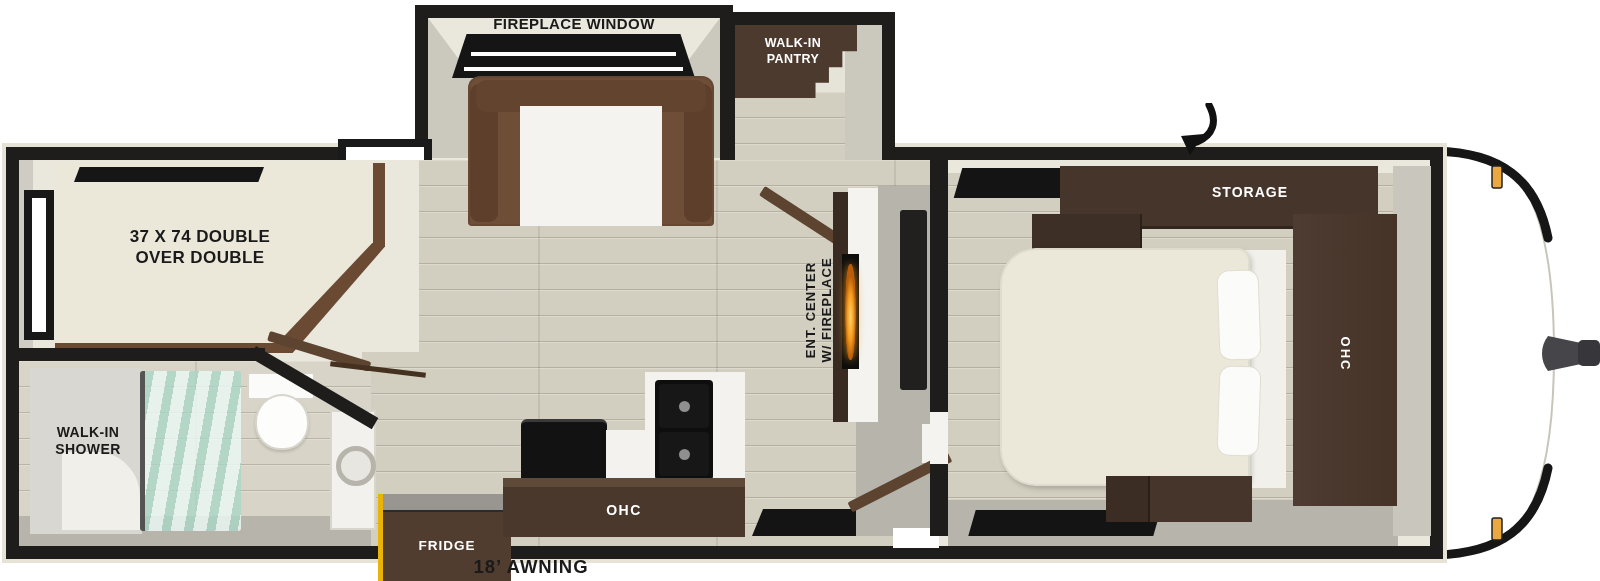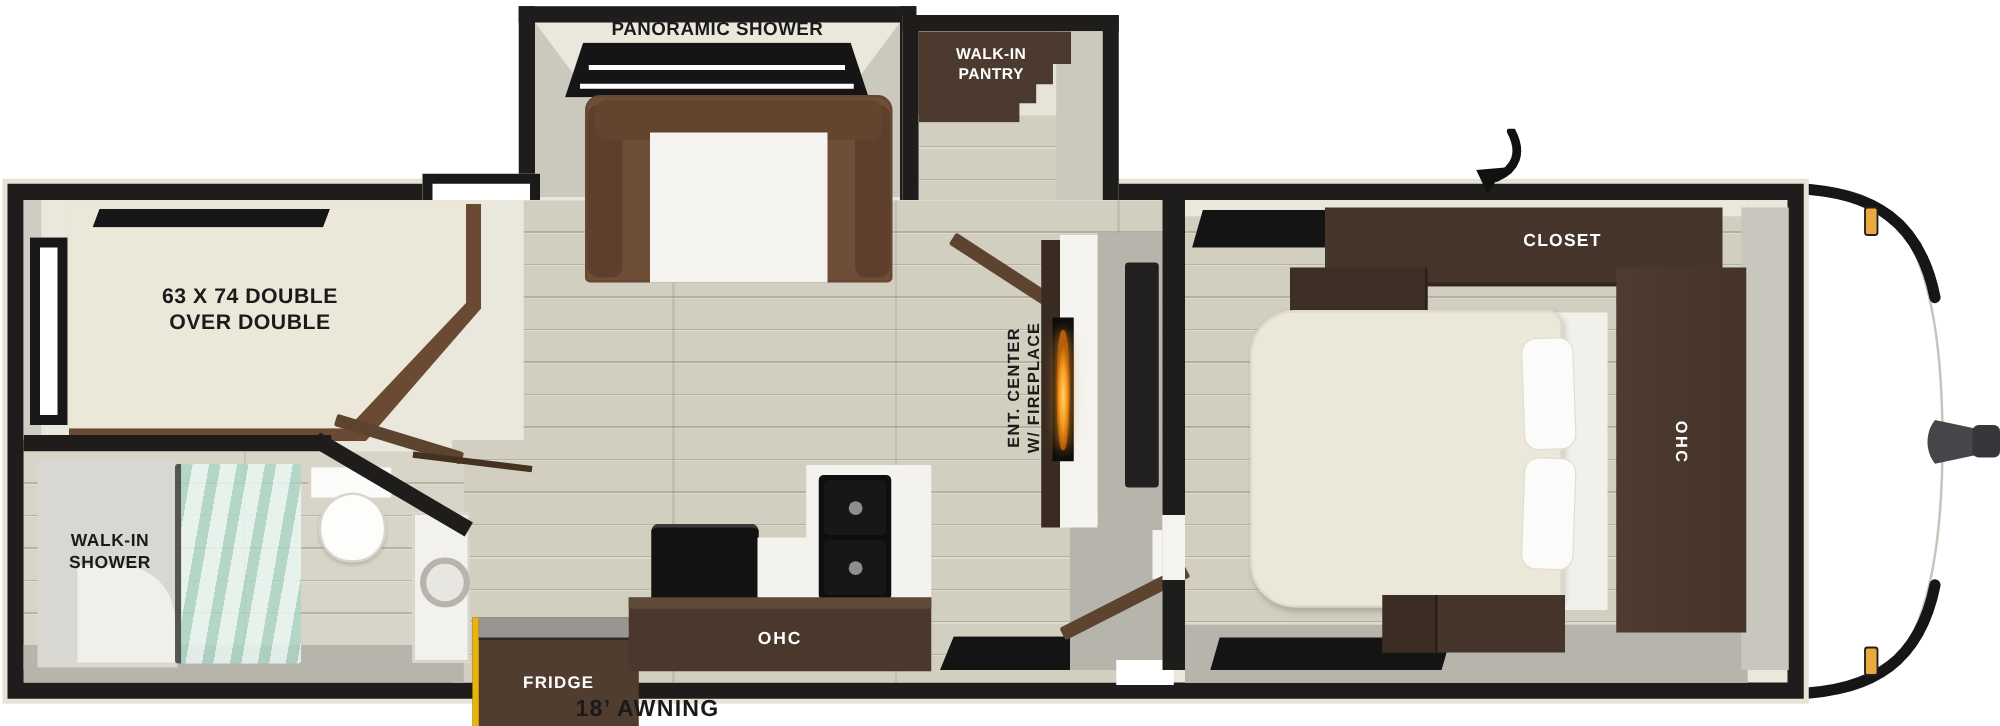--- a/index.html
+++ b/index.html
@@ -38,21 +38,21 @@
     <path d="M120,196 L172,207 L172,220 L120,231 C112,221 112,206 120,196 Z" fill="#45454a"></path>
     <rect x="150" y="200" width="22" height="26" rx="5" fill="#36363b"></rect>
   </svg>
 
   <div class="abs" style="left:6px;top:147px;width:1411px;height:386px;border:13px solid var(--wall);
               background:var(--interior);box-shadow:0 0 0 4px #e6e2d6;"></div>
 
   <div class="abs" style="left:415px;top:5px;width:292px;height:155px;border:13px solid var(--wall);border-bottom:none;background:var(--interior);"></div>
   <div class="abs" style="left:428px;top:18px;width:44px;height:140px;background:#cbc8be;clip-path:polygon(0 0,100% 42%,100% 100%,0 100%);"></div>
   <div class="abs" style="left:676px;top:18px;width:44px;height:140px;background:#cbc8be;clip-path:polygon(100% 0,0 42%,0 100%,100% 100%);"></div>
-  <div class="lbl" style="left:433px;top:15px;width:282px;font-size:15px;">PANORAMIC SHOWER</div>
+  <div class="lbl" style="left:433px;top:15px;width:282px;font-size:15px;">FIREPLACE WINDOW</div>
   <div class="abs" style="left:452px;top:34px;width:243px;height:44px;background:#151515;clip-path:polygon(6% 0,94% 0,100% 100%,0 100%);">
     <div class="abs" style="left:8%;top:42%;width:84%;height:4px;background:#fff;"></div>
     <div class="abs" style="left:5%;top:74%;width:90%;height:4px;background:#fff;"></div>
   </div>
 
   <div class="abs" style="left:722px;top:12px;width:147px;height:135px;border:13px solid var(--wall);border-bottom:none;background:#e6e3d8;"></div>
   <div class="abs plank" style="left:735px;top:92px;width:112px;height:68px;"></div>
   <div class="abs" style="left:845px;top:25px;width:37px;height:135px;background:#cbc8be;"></div>
   <div class="abs" style="left:735px;top:25px;width:122px;height:73px;background:#4c3a2e;
               clip-path:polygon(0 0,100% 0,100% 36%,88% 36%,88% 58%,77% 58%,77% 79%,66% 79%,66% 100%,0 100%);"></div>
@@ -68,21 +68,21 @@
   <div class="abs" style="left:1393px;top:166px;width:38px;height:370px;background:#c9c6be;"></div>
 
   <div class="abs cream" style="left:19px;top:160px;width:400px;height:192px;"></div>
   <div class="abs" style="left:19px;top:160px;width:14px;height:192px;background:#cfccc4;"></div>
   <div class="abs" style="left:24px;top:190px;width:14px;height:134px;background:#fff;border:8px solid #181818;"></div>
   <div class="abs" style="left:55px;top:163px;width:330px;height:190px;background:#6b4a33;
               clip-path:polygon(0 0,100% 0,100% 44%,72% 100%,0 100%);"></div>
   <div class="abs" style="left:55px;top:163px;width:318px;height:180px;background:var(--mattress);
               clip-path:polygon(0 0,100% 0,100% 44%,70% 100%,0 100%);"></div>
   <div class="abs" style="left:74px;top:167px;width:190px;height:15px;background:#161616;clip-path:polygon(3% 0,100% 0,97% 100%,0 100%);"></div>
-  <div class="lbl" style="left:72px;top:226px;width:256px;font-size:17px;">63 X 74 DOUBLE
+  <div class="lbl" style="left:72px;top:226px;width:256px;font-size:17px;">37 X 74 DOUBLE
 OVER DOUBLE</div>
 
   <div class="abs plank beige" style="left:19px;top:361px;width:352px;height:175px;"></div>
   <div class="abs gray" style="left:19px;top:516px;width:352px;height:30px;"></div>
   <div class="abs" style="left:30px;top:368px;width:112px;height:166px;background:#d9d7d1;"></div>
   <div class="abs" style="left:62px;top:452px;width:78px;height:78px;background:#f0efea;border-radius:0 44px 0 0;"></div>
   <div class="abs" style="left:140px;top:371px;width:96px;height:160px;border-left:5px solid #4a4a4a;border-radius:3px;opacity:.92;
               background:repeating-linear-gradient(100deg,rgba(170,214,198,.85) 0 9px,rgba(235,248,244,.9) 9px 22px);"></div>
   <div class="lbl" style="left:36px;top:424px;width:104px;font-size:14px;">WALK-IN
 SHOWER</div>
@@ -135,21 +135,21 @@
 W/ FIREPLACE</div>
 
   <div class="wall" style="left:930px;top:160px;width:18px;height:252px;"></div>
   <div class="wall" style="left:930px;top:464px;width:18px;height:72px;"></div>
   <div class="abs" style="left:930px;top:412px;width:18px;height:52px;background:#f4f3ef;"></div>
 
   <div class="abs" style="left:958px;top:168px;width:172px;height:30px;background:#141414;transform:skewX(-16deg);"></div>
   <div class="abs" style="left:972px;top:510px;width:185px;height:26px;background:#141414;transform:skewX(-16deg);"></div>
   <div class="abs" style="left:1060px;top:166px;width:318px;height:60px;background:#46352a;border-bottom:3px solid #31251d;"></div>
   <div class="abs" style="left:1032px;top:214px;width:108px;height:38px;background:#3e2f26;border-right:2px solid #2c211a;"></div>
-  <div class="lbl light" style="left:1160px;top:184px;width:180px;font-size:14px;letter-spacing:1px;">CLOSET</div>
+  <div class="lbl light" style="left:1160px;top:184px;width:180px;font-size:14px;letter-spacing:1px;">STORAGE</div>
   <div class="abs" style="left:1293px;top:214px;width:104px;height:292px;background:linear-gradient(90deg,#4e3b31,#453328);"></div>
   <div class="lbl light" style="left:1315px;top:346px;width:60px;font-size:13px;letter-spacing:2px;transform:rotate(90deg);">OHC</div>
   <div class="abs" style="left:1240px;top:250px;width:46px;height:238px;background:#f1f0ea;"></div>
   <div class="abs" style="left:1000px;top:248px;width:250px;height:238px;background:var(--mattress);border-radius:36px 12px 12px 36px;
               box-shadow:inset 0 0 0 2px rgba(0,0,0,.05), 2px 3px 5px rgba(0,0,0,.18);"></div>
   <div class="abs" style="left:1218px;top:270px;width:40px;height:88px;background:#fbfbf9;border:1px solid #e0ddd3;border-radius:12px;transform:rotate(-2deg);"></div>
   <div class="abs" style="left:1218px;top:366px;width:40px;height:88px;background:#fbfbf9;border:1px solid #e0ddd3;border-radius:12px;transform:rotate(2deg);"></div>
   <div class="abs" style="left:1106px;top:476px;width:146px;height:46px;background:#46352a;">
     <div class="abs" style="left:0;top:0;width:42px;height:100%;background:#3c2d24;border-right:2px solid #2a1f18;"></div>
   </div>
@@ -159,15 +159,15 @@
     <div class="abs" style="left:216px;top:8px;width:28px;height:138px;background:#5d3f2b;border-radius:9px;"></div>
     <div class="abs" style="left:8px;top:4px;width:230px;height:32px;background:#63452f;border-radius:10px;"></div>
     <div class="abs" style="left:52px;top:30px;width:142px;height:120px;background:#f4f3f0;"></div>
   </div>
 
   <svg class="abs" style="left:1178px;top:103px;" width="46" height="54" viewBox="0 0 46 54">
     <path d="M31,2 C40,19 35,32 19,39" fill="none" stroke="#111" stroke-width="7" stroke-linecap="round"></path>
     <polygon points="3,33 26,31 12,52" fill="#111"></polygon>
   </svg>
 
-  <div class="lbl" style="left:428px;top:556px;width:180px;font-size:18.5px;letter-spacing:1px;">18’ AWNING</div>
+  <div class="lbl" style="left:441px;top:556px;width:180px;font-size:18.5px;letter-spacing:1px;">18’ AWNING</div>
 
 </div>
 
 </body></html>

